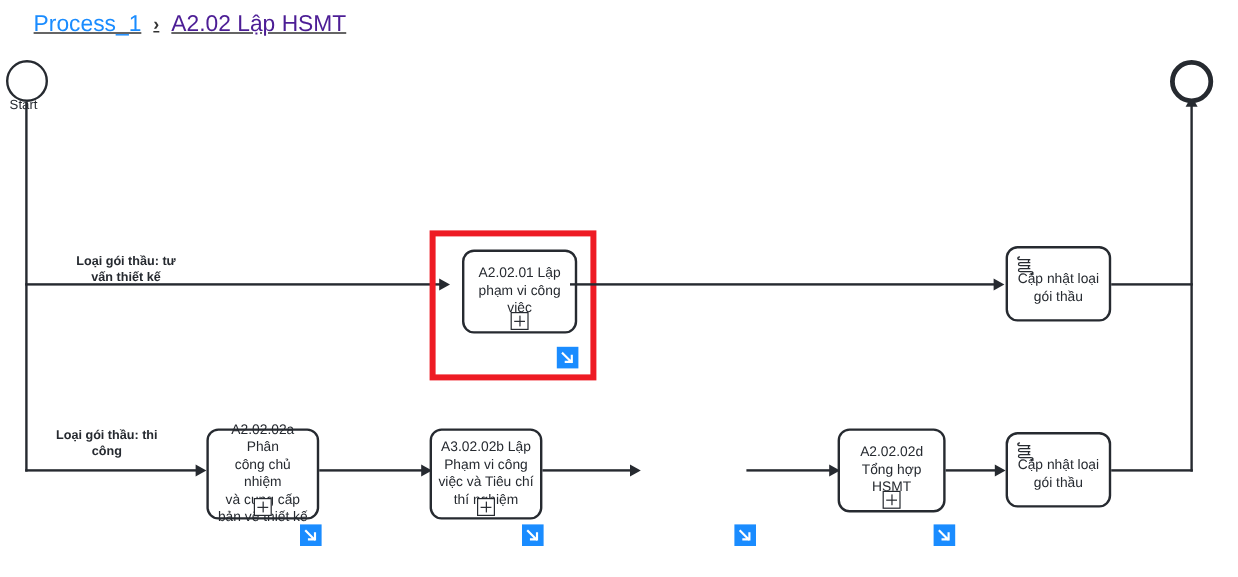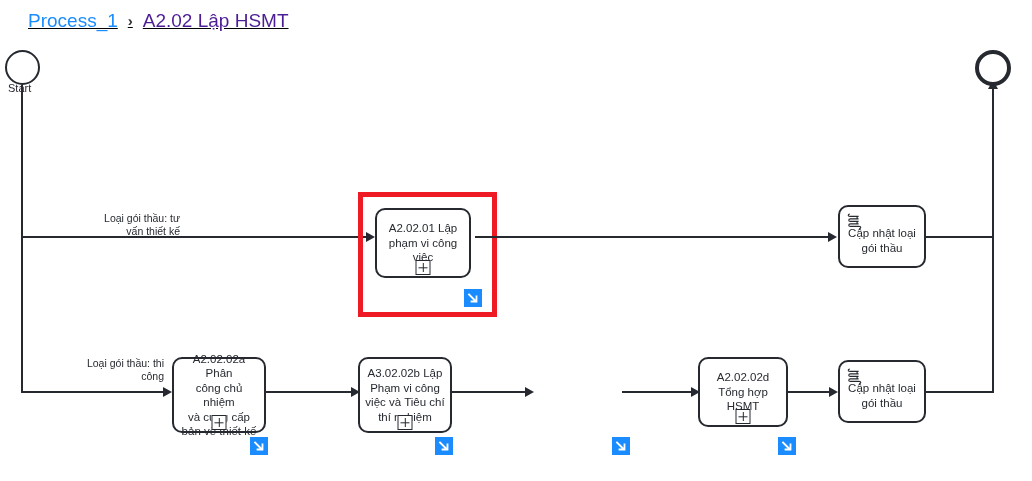--- a/index.html
+++ b/index.html
@@ -160,22 +160,23 @@
     border-left: 5px solid transparent;
     border-right: 5px solid transparent;
     border-bottom: 9px solid #262a30;
   }
 
   .flow-label {
     position: absolute;
     font-size: 10.5px;
     line-height: 13px;
     color: #262a30;
-    text-align: right;
+    text-align: center;
     white-space: pre-line;
+    font-weight: bold;
   }
 
   
   #selection-box {
     position: absolute;
     box-sizing: border-box;
     border: 5px solid #ee1b24;
     background: transparent;
     pointer-events: none;
   }
@@ -192,21 +193,21 @@
   </div>
 
   <div class="evt start" style="left:5px; top:50px; width:35px; height:35px;"></div>
   <div class="evt-label" style="left:8px; top:82px;">Start</div>
 
   <div class="seq v" style="left:21px; top:85px; height:308px;"></div>
 
   <div class="seq h" style="left:21px; top:236px; width:348px;"></div>
   <div class="arrow-r" style="left:366px; top:232px;"></div>
 
-  <div class="task" style="left:375px; top:208px; width:96px; height:70px;">
+  <div class="task" style="left:385px; top:208px; width:96px; height:70px;">
     <span class="task-label">A2.02.01 Lập
 phạm vi công
 việc</span>
     <span class="marker-plus"></span>
   </div>
 
   <div id="selection-box" style="left:358px; top:192px; width:139px; height:125px;"></div>
 
   <span class="drill" style="left:464px; top:289px;">
     <svg width="18" height="18" viewBox="0 0 18 18">

